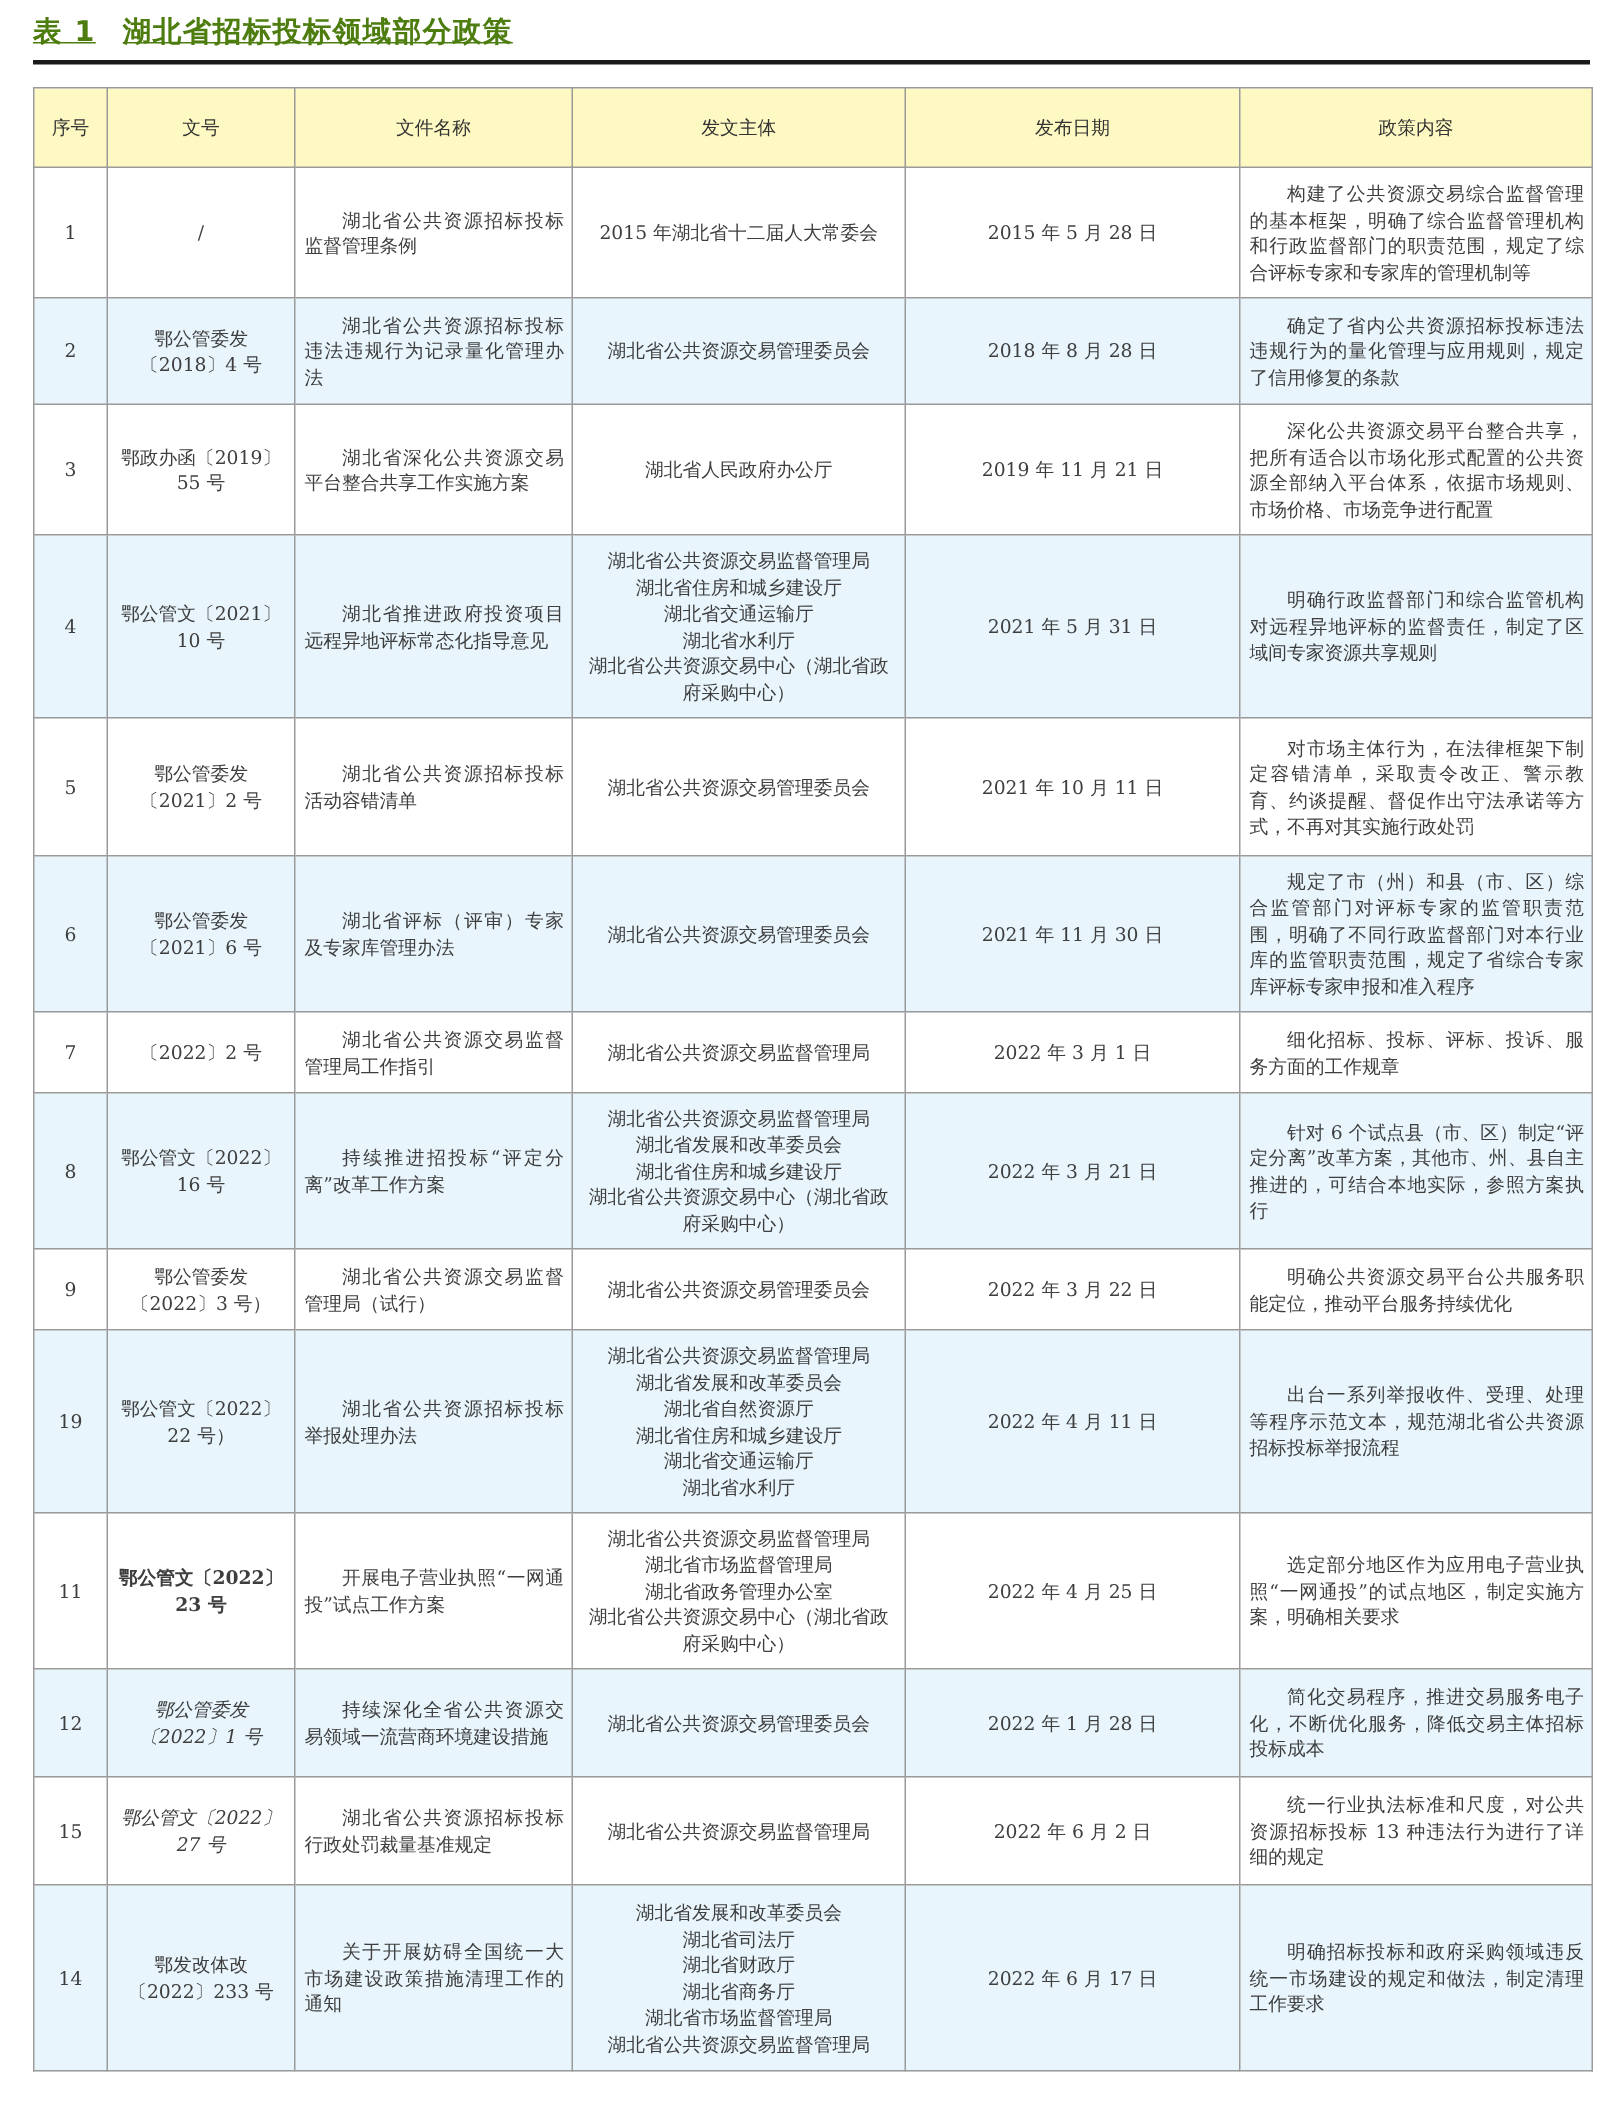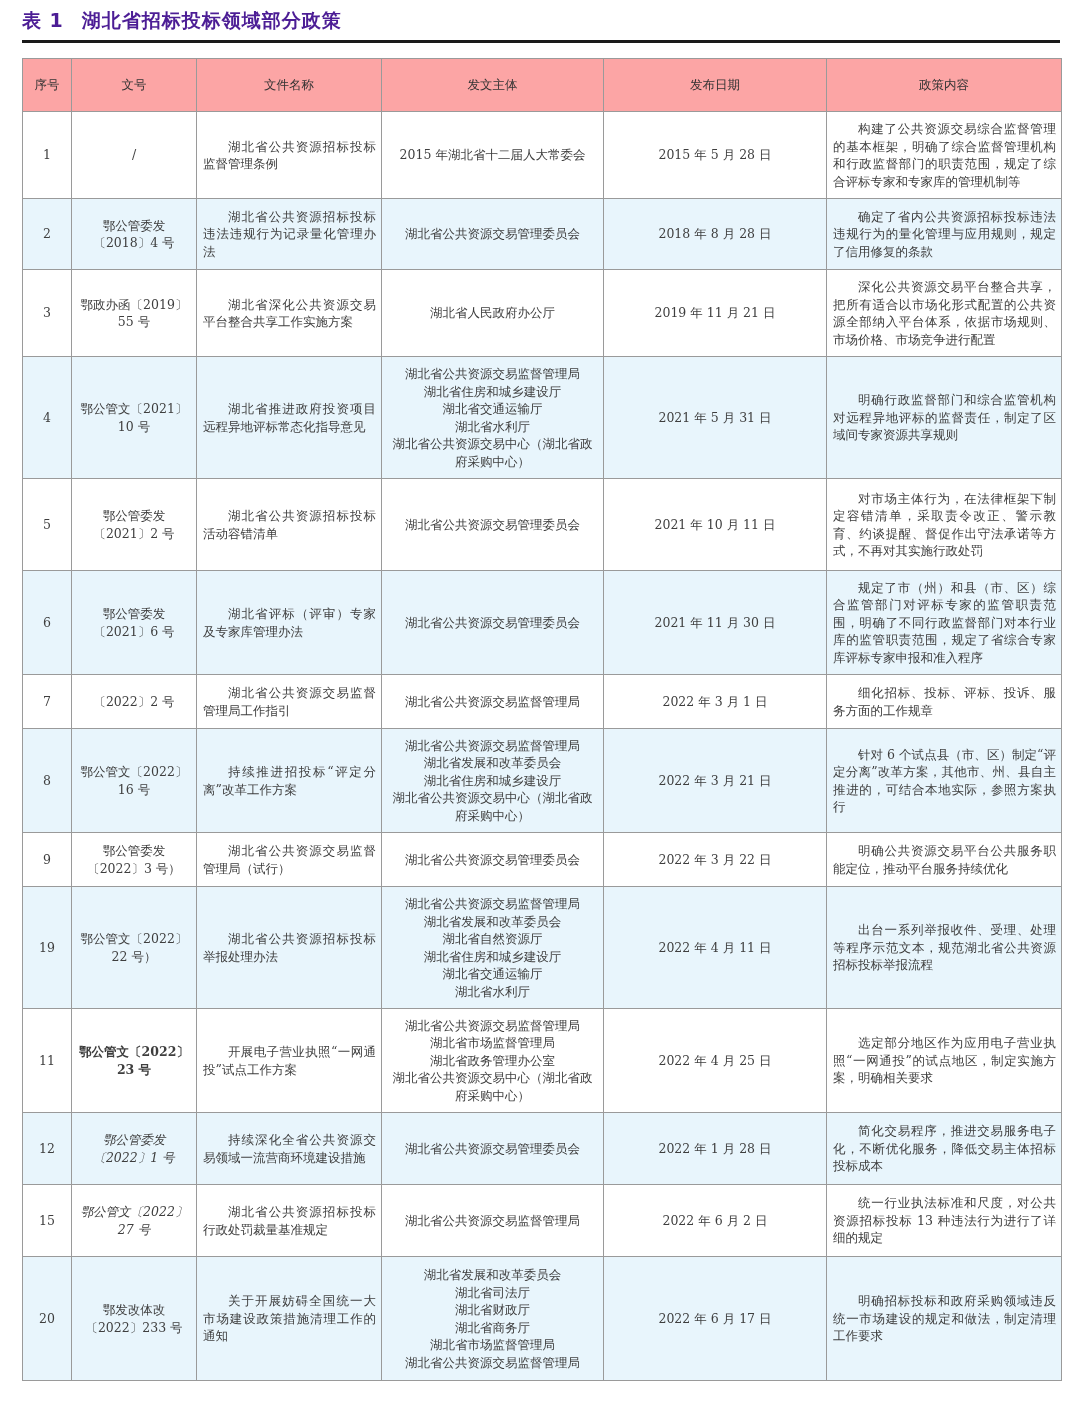--- a/index.html
+++ b/index.html
@@ -4,35 +4,35 @@
 <style>
   html, body { margin: 0; padding: 0; background: #ffffff; }
   body {
     width: 1080px; height: 1402px; position: relative; overflow: hidden;
     font-family: "DejaVu Serif", "Liberation Serif", serif;
     color: #3a3a3a;
   }
   .title {
     position: absolute; left: 22px; top: 8px;
     font-family: "DejaVu Sans", "Liberation Sans", sans-serif;
-    font-weight: bold; font-size: 19px; color: #4c1d95; letter-spacing: 1px;
+    font-weight: bold; font-size: 19px; color: #4d7c0f; letter-spacing: 1px; text-decoration: underline;
   }
   .title .num { margin-right: 18px; }
   .rule {
     position: absolute; left: 22px; top: 40px; width: 1038px; height: 3px;
     background: #1a1a1a;
   }
   table {
     position: absolute; left: 22px; top: 58px; width: 1039px;
     border-collapse: collapse; table-layout: fixed;
     font-size: 12.5px; line-height: 17.5px;
   }
   th, td { border: 1px solid #9a9a9a; vertical-align: middle; padding: 0; }
   th {
-    background: #fca5a5; height: 52px; font-weight: normal;
+    background: #fef9c3; height: 52px; font-weight: normal;
     font-family: "DejaVu Sans", "Liberation Sans", sans-serif;
     font-size: 12.5px; color: #333;
   }
   td.c { text-align: center; }
   td.l { text-align: justify; padding: 0 5px 0 6px; margin-top: 28px; }
   td .indent { text-indent: 2em; display: block; }
   tr.alt td { background: #e8f5fc; }
   tr.row td { color: #3e3e3e; }
   .issuer-line { display: block; }
 </style>
@@ -255,21 +255,21 @@
         </td>
         <td class="c" style="padding: 0px 8px;">
           <span class="issuer-line">湖北省公共资源交易监督管理局</span>
         </td>
         <td class="c">2022 年 6 月 2 日</td>
         <td class="l">
           <span class="indent">统一行业执法标准和尺度，对公共资源招标投标 13 种违法行为进行了详细的规定</span>
         </td>
       </tr>
       <tr class="row alt" style="height: 124px;">
-        <td class="c">20</td>
+        <td class="c">14</td>
         <td class="c" style="padding: 0px 6px;">鄂发改体改〔2022〕233 号</td>
         <td class="l">
           <span class="indent">关于开展妨碍全国统一大市场建设政策措施清理工作的通知</span>
         </td>
         <td class="c" style="padding: 0px 8px;">
           <span class="issuer-line">湖北省发展和改革委员会</span>
           <span class="issuer-line">湖北省司法厅</span>
           <span class="issuer-line">湖北省财政厅</span>
           <span class="issuer-line">湖北省商务厅</span>
           <span class="issuer-line">湖北省市场监督管理局</span>

